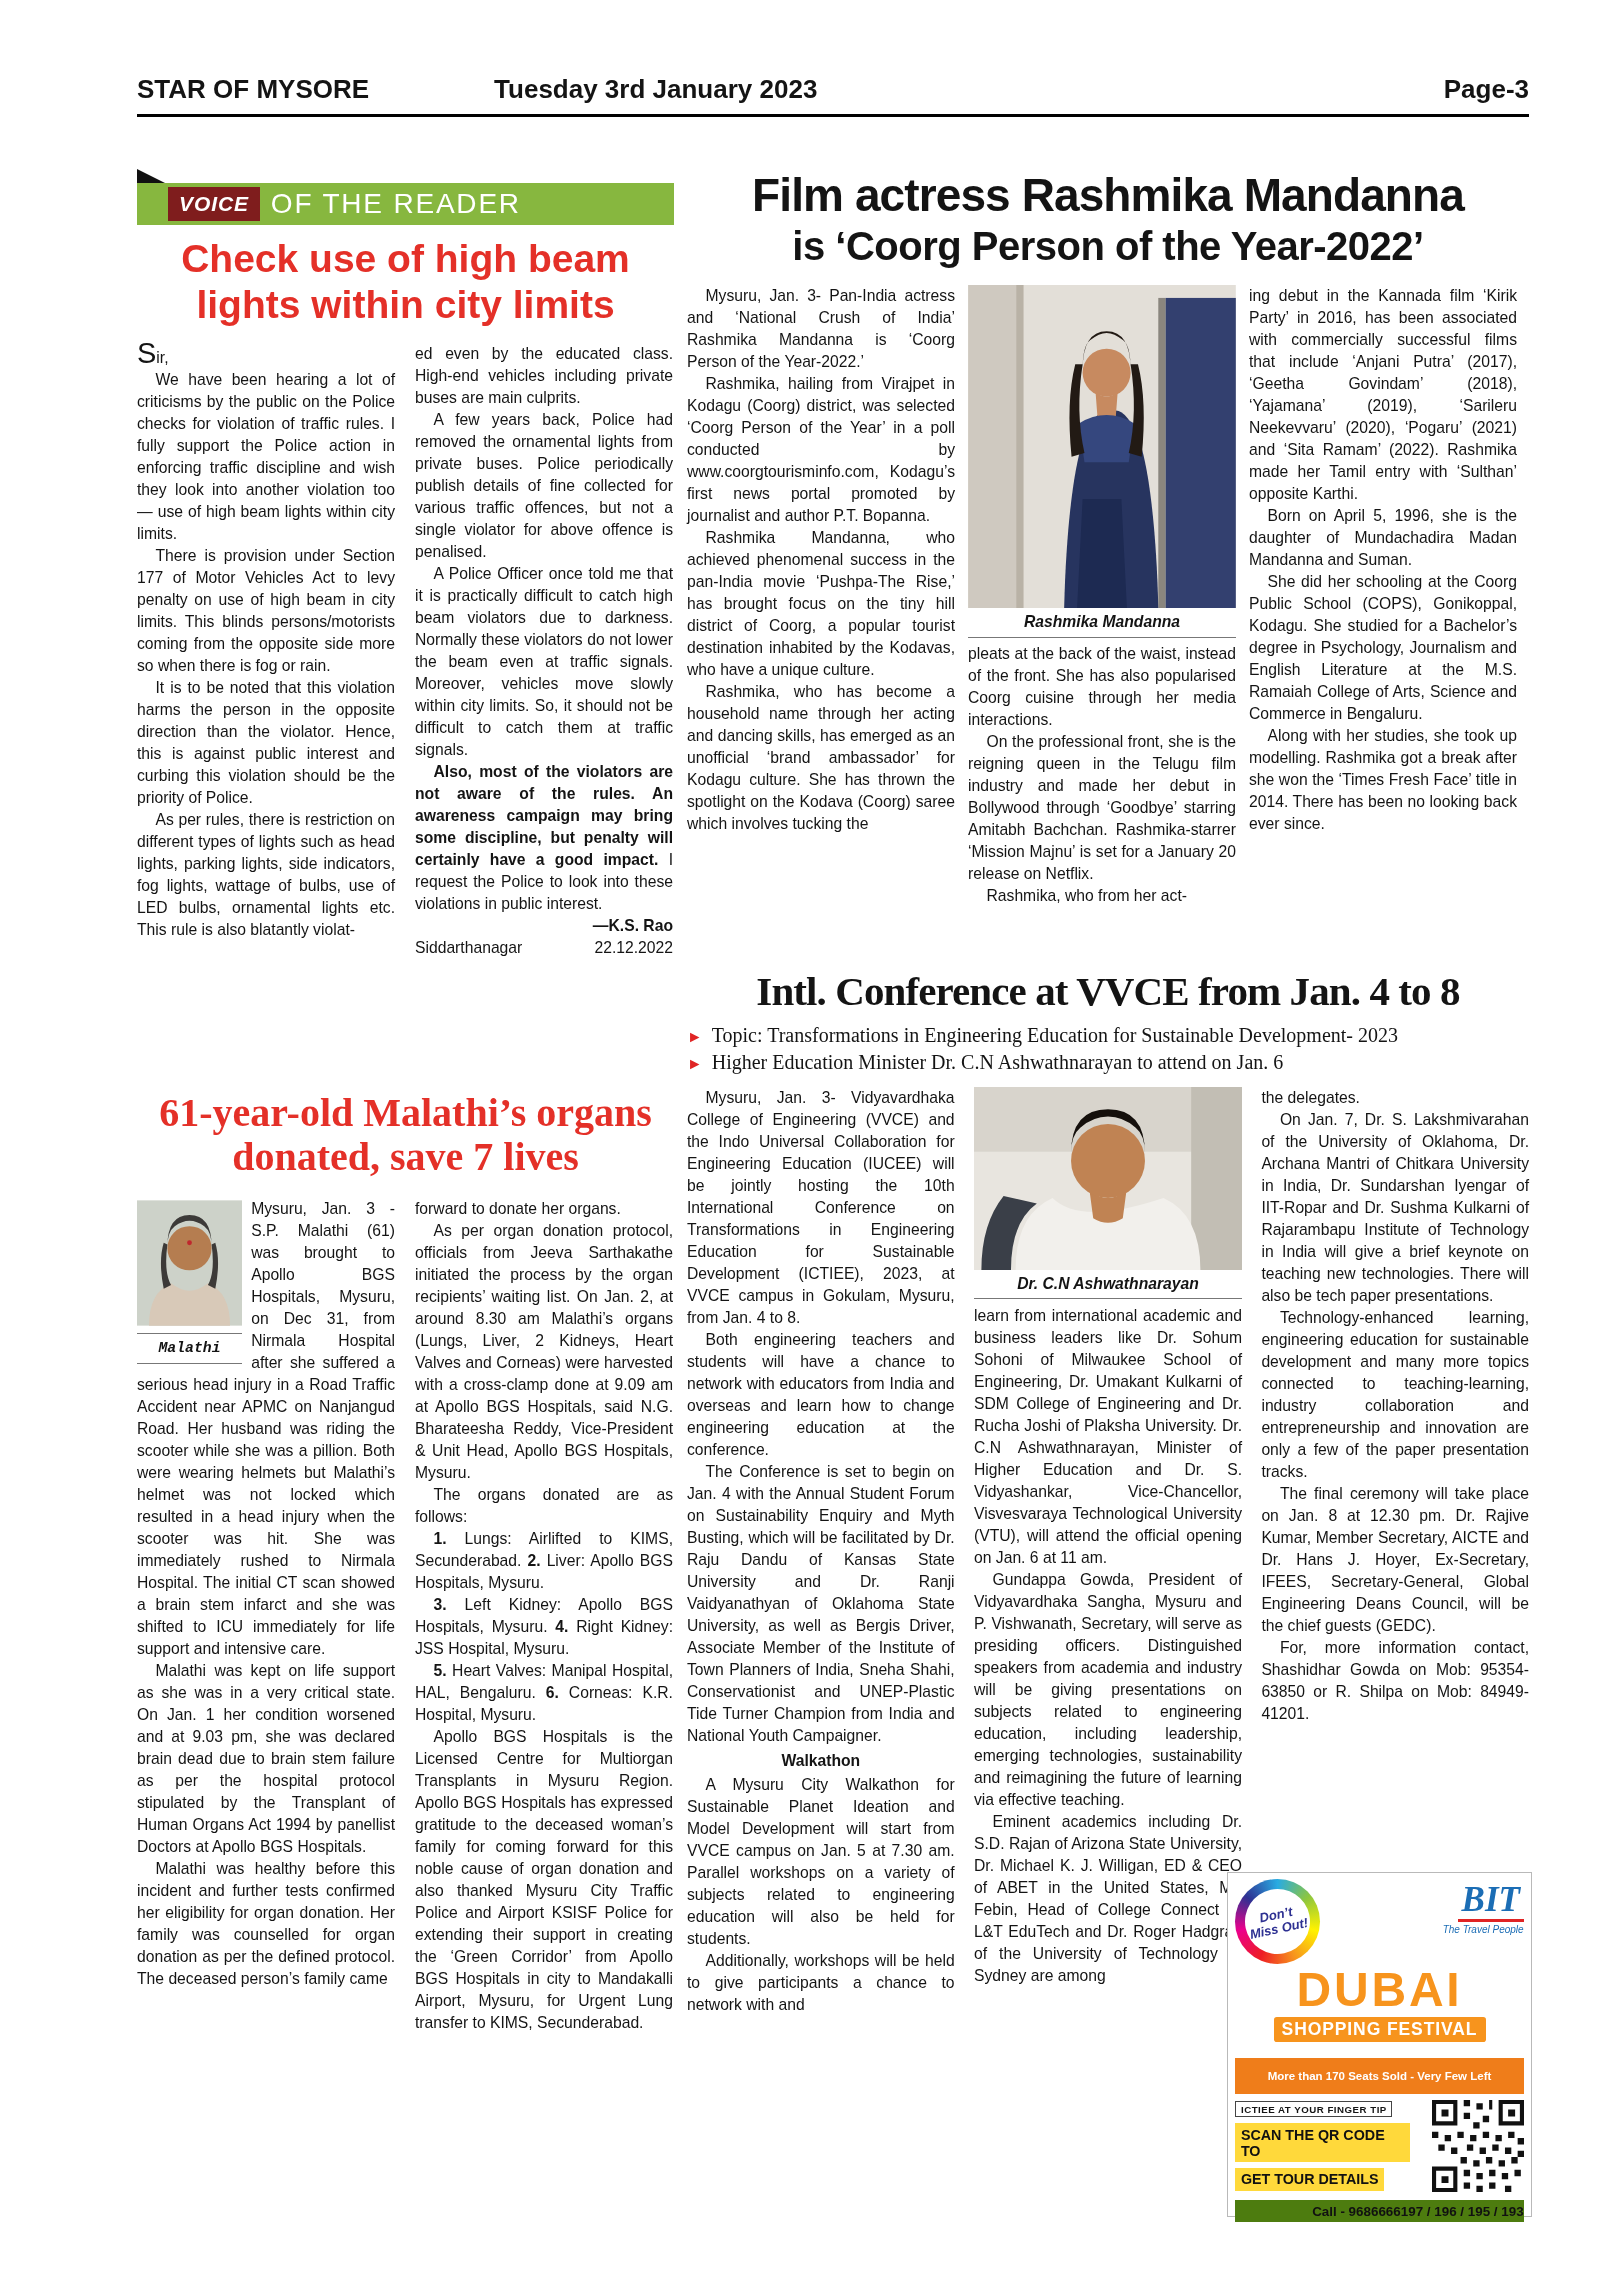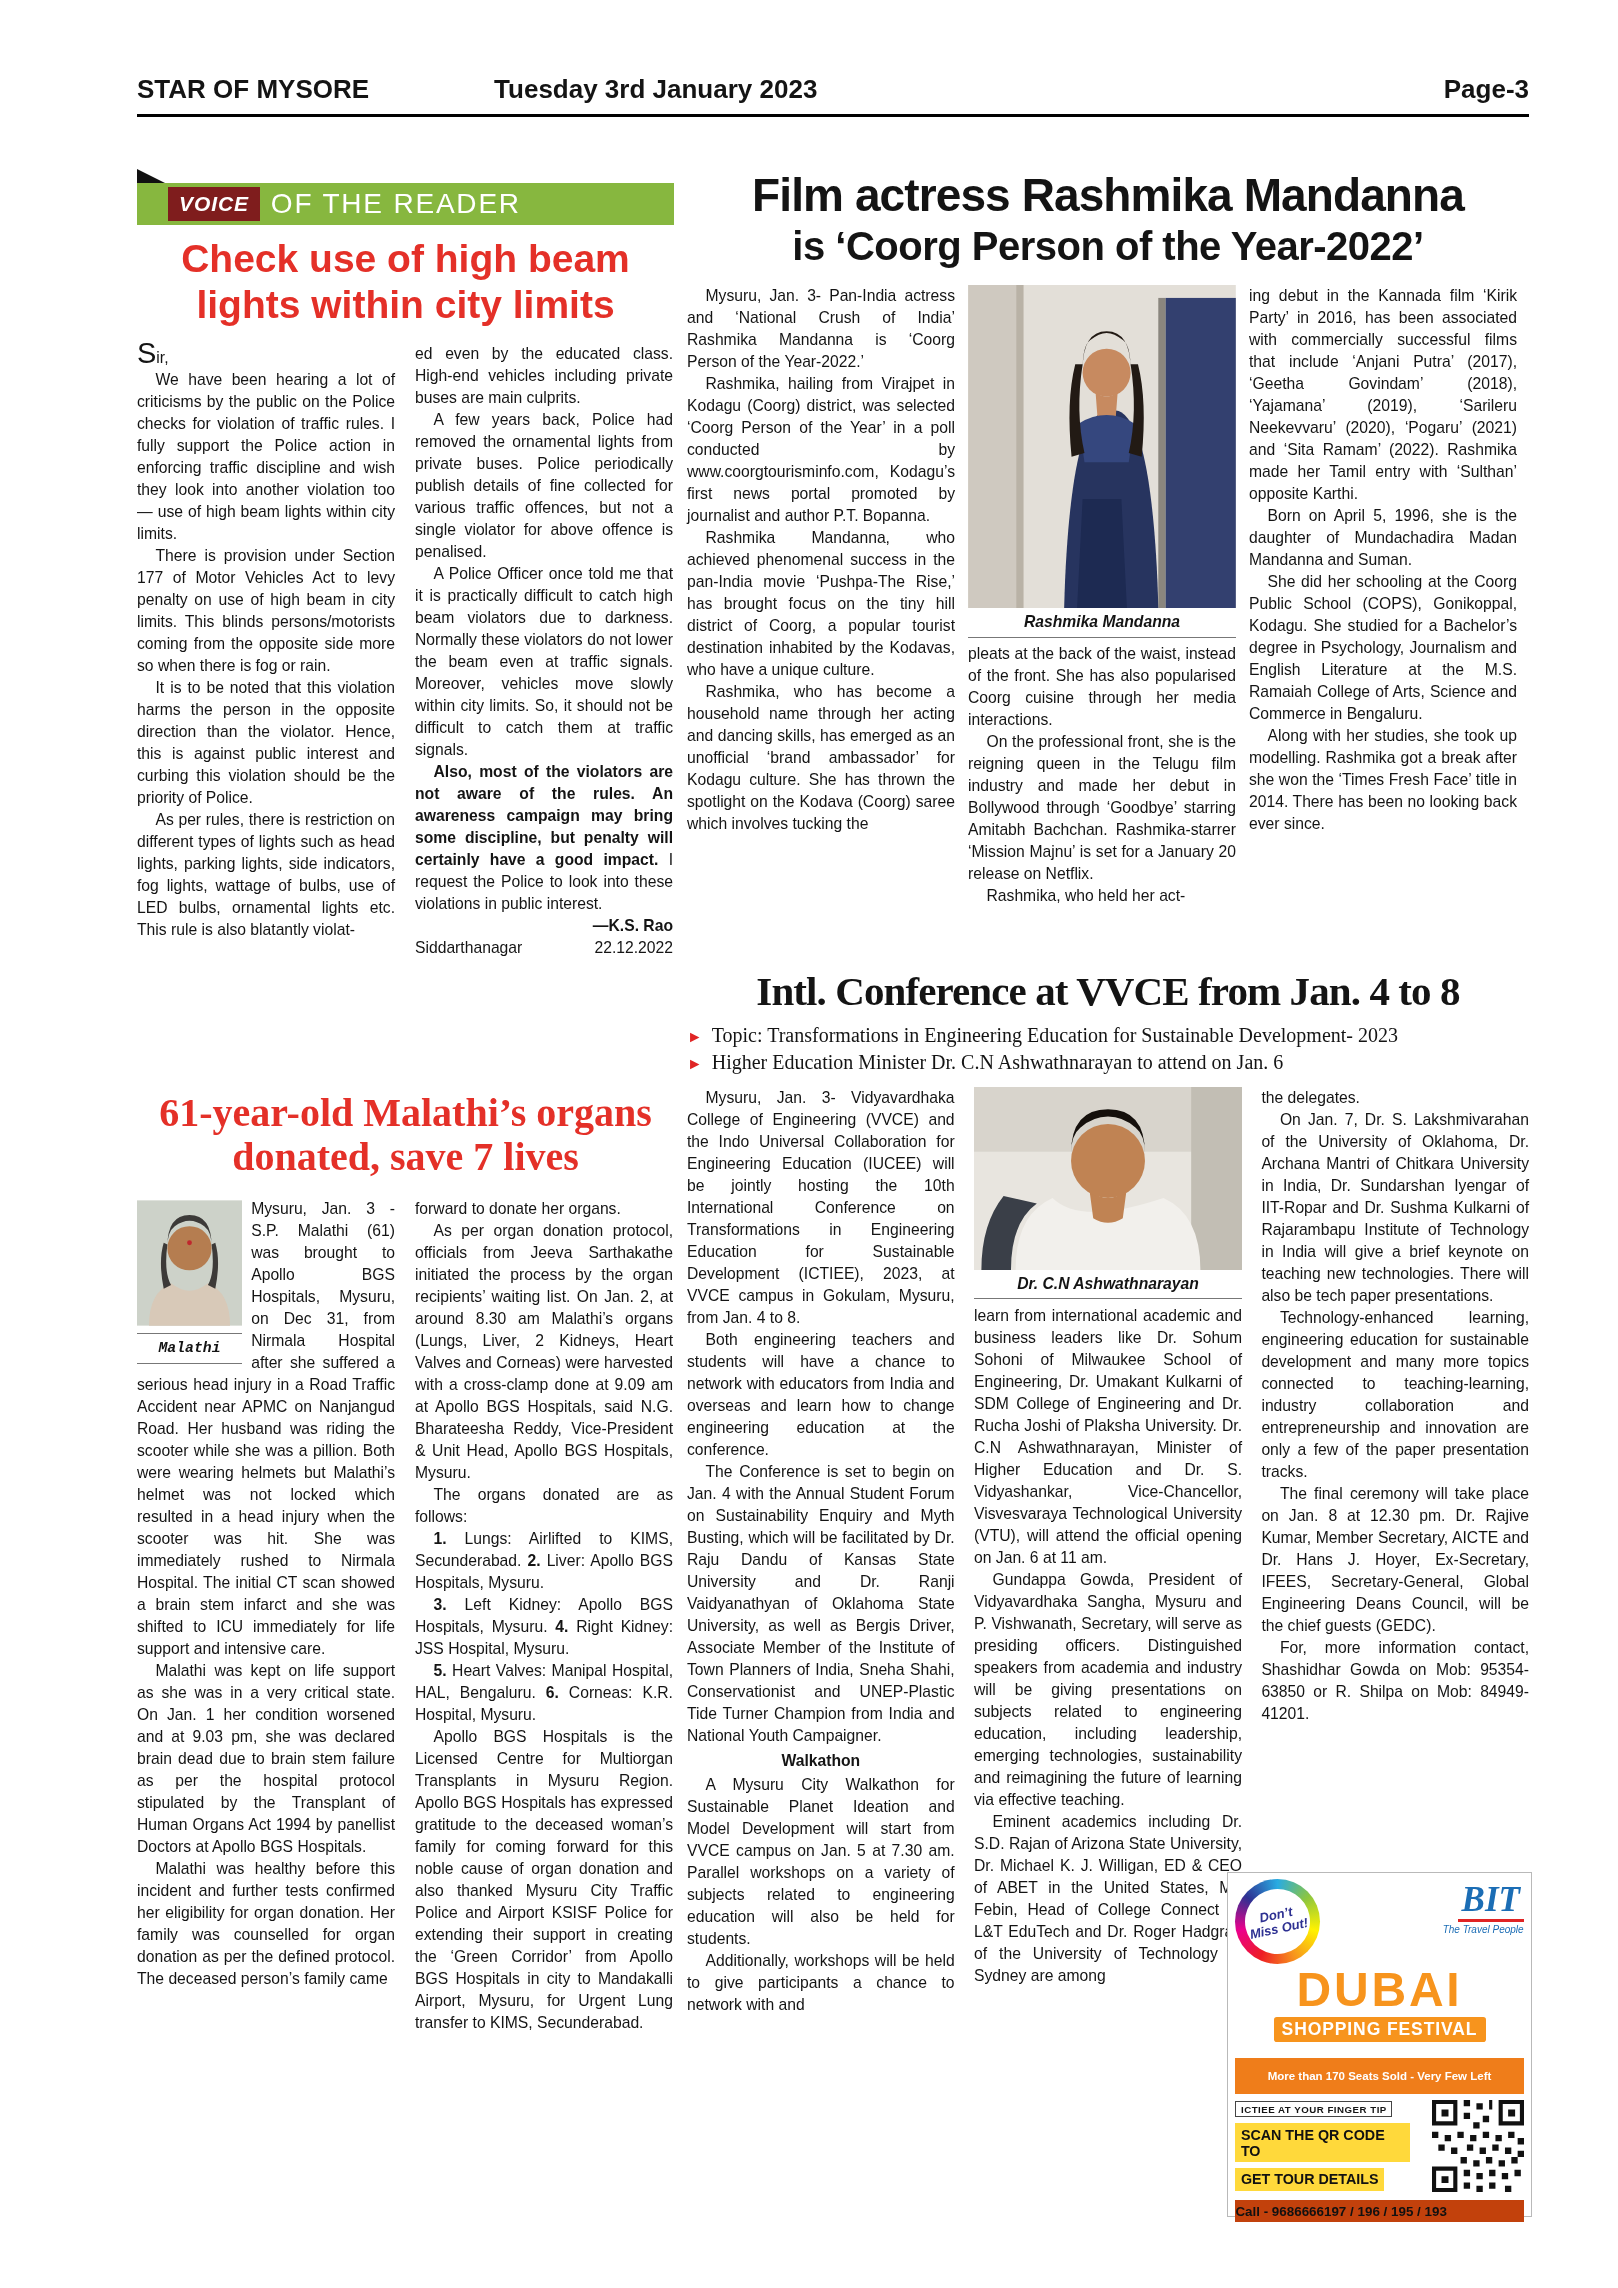--- a/index.html
+++ b/index.html
@@ -134,22 +134,22 @@
   .ad-details {
     border:0.9px solid #444; font-size:9.7px; font-weight:bold;
     padding:1.8px 4.6px; display:inline-block; letter-spacing:0.5px;
   }
   .ad-scan1, .ad-scan2 {
     background:#ffd93b; color:#111; font-weight:bold; font-size:14.3px;
     padding:3.7px 5.5px; margin-top:5.5px; width:fit-content;
   }
   .qr { width:92px; flex:none; }
   .ad-call {
-    background:#c2410c; color:#111; font-weight:bold; font-size:13.4px;
-    text-align:left; padding:3.7px 0; margin-top:5.5px;
+    background:#4d7c0f; color:#111; font-weight:bold; font-size:13.4px;
+    text-align:right; padding:3.7px 0; margin-top:5.5px;
   }
 </style>
 </head>
 <body>
 
 <div class="sheet">
 
   <header class="masthead">
     <span class="m-title">STAR OF MYSORE</span>
     <span class="m-date">Tuesday 3rd January 2023</span>
@@ -214,21 +214,21 @@
             <circle cx="150" cy="95" r="26" fill="#c78a60"></circle>
             <path d="M124 92 q0-42 26-42 q26 0 26 42 q0-26 -8-32 q-10-8 -18-8 q-8 0 -18 8 q-8 6 -8 32z" fill="#221a14"></path>
             <path d="M124 86 q-8 52 2 96 l-14 4 q-6-60 4-100z" fill="#221a14"></path>
             <path d="M176 86 q8 52 -2 96 l14 4 q6-60 -4-100z" fill="#221a14"></path>
           </svg>
           <figcaption>Rashmika Mandanna</figcaption>
         </figure>
         <div>
             <p class="para noindent">pleats at the back of the waist, instead of the front. She has also popularised Coorg cuisine through her media interactions.</p>
             <p class="para">On the professional front, she is the reigning queen in the Telugu film industry and made her debut in Bollywood through ‘Goodbye’ starring Amitabh Bachchan. Rashmika-starrer ‘Mission Majnu’ is set for a January 20 release on Netflix.</p>
-            <p class="para">Rashmika, who held her act-</p>
+            <p class="para">Rashmika, who from her act-</p>
           </div>
       </div>
       <div class="col">
           <p class="para noindent">ing debut in the Kannada film ‘Kirik Party’ in 2016, has been associated with commercially successful films that include ‘Anjani Putra’ (2017), ‘Geetha Govindam’ (2018), ‘Yajamana’ (2019), ‘Sarileru Neekevvaru’ (2020), ‘Pogaru’ (2021) and ‘Sita Ramam’ (2022). Rashmika made her Tamil entry with ‘Sulthan’ opposite Karthi.</p>
           <p class="para">Born on April 5, 1996, she is the daughter of Mundachadira Madan Mandanna and Suman.</p>
           <p class="para">She did her schooling at the Coorg Public School (COPS), Gonikoppal, Kodagu. She studied for a Bachelor’s degree in Psychology, Journalism and English Literature at the M.S. Ramaiah College of Arts, Science and Commerce in Bengaluru.</p>
           <p class="para">Along with her studies, she took up modelling. Rashmika got a break after she won the ‘Times Fresh Face’ title in 2014. There has been no looking back ever since.</p>
         </div>
     </div>
   </section>

